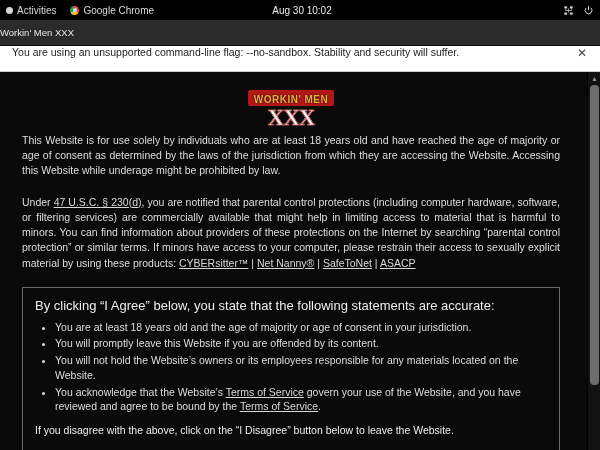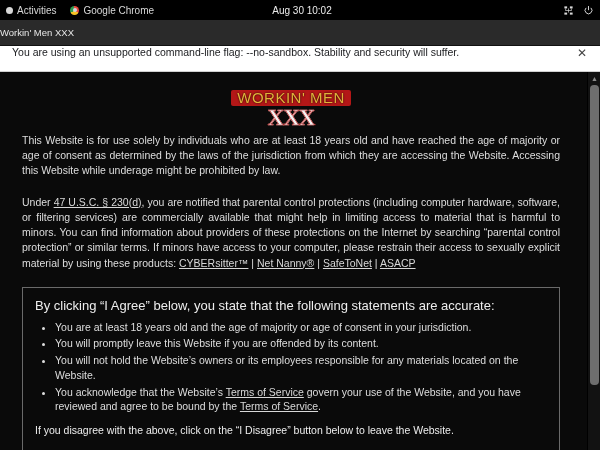--- a/index.html
+++ b/index.html
@@ -86,22 +86,22 @@
     width: 582px;
   }
   .logo-wrap { text-align: center; margin: 6px 0 4px 0; }
   .logo {
     display: inline-block;
     font-family: "Liberation Serif", serif;
     line-height: 1;
     text-align: center;
   }
   .logo .top {
-    font-size: 15px; letter-spacing: .5px; color: #e2b23a;
-    font-weight: normal; font-family: "Liberation Sans", sans-serif;
+    font-size: 10px; letter-spacing: .5px; color: #e2b23a;
+    font-weight: bold; font-family: "Liberation Sans", sans-serif;
     text-shadow: 0 0 2px #000;
   }
   .logo .xxx {
     font-size: 23px; font-weight: bold; color: #f2f2f2;
     letter-spacing: -1px;
     -webkit-text-stroke: 0.6px #b01d1d;
     background: linear-gradient(#fff, #cfcfcf);
     -webkit-background-clip: text;
   }
   .logo .bar {

